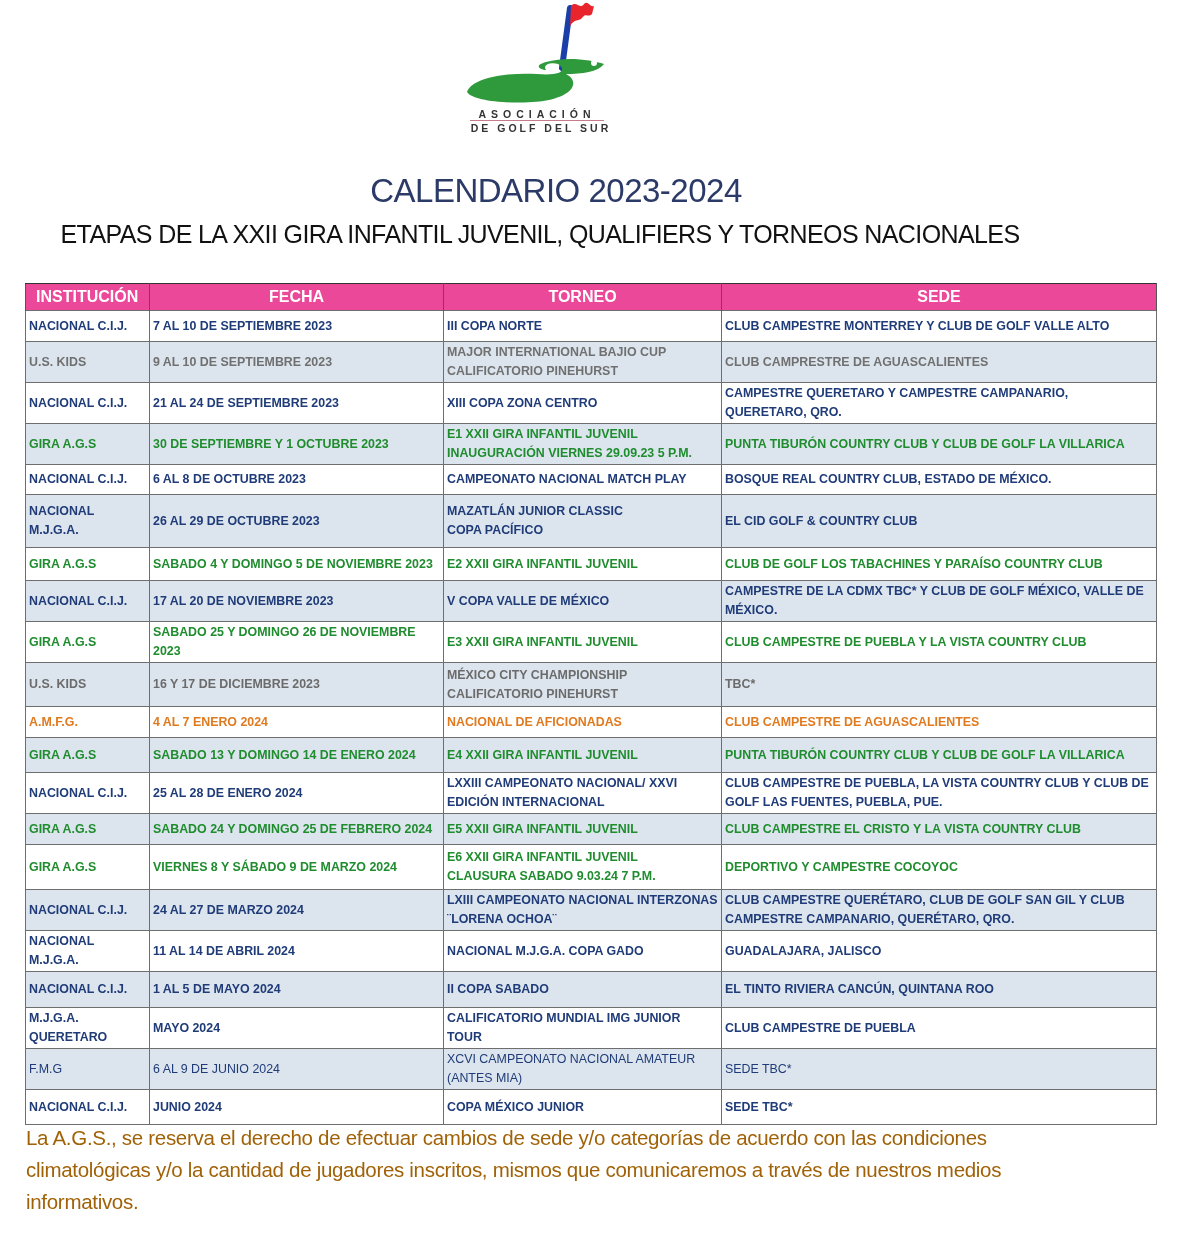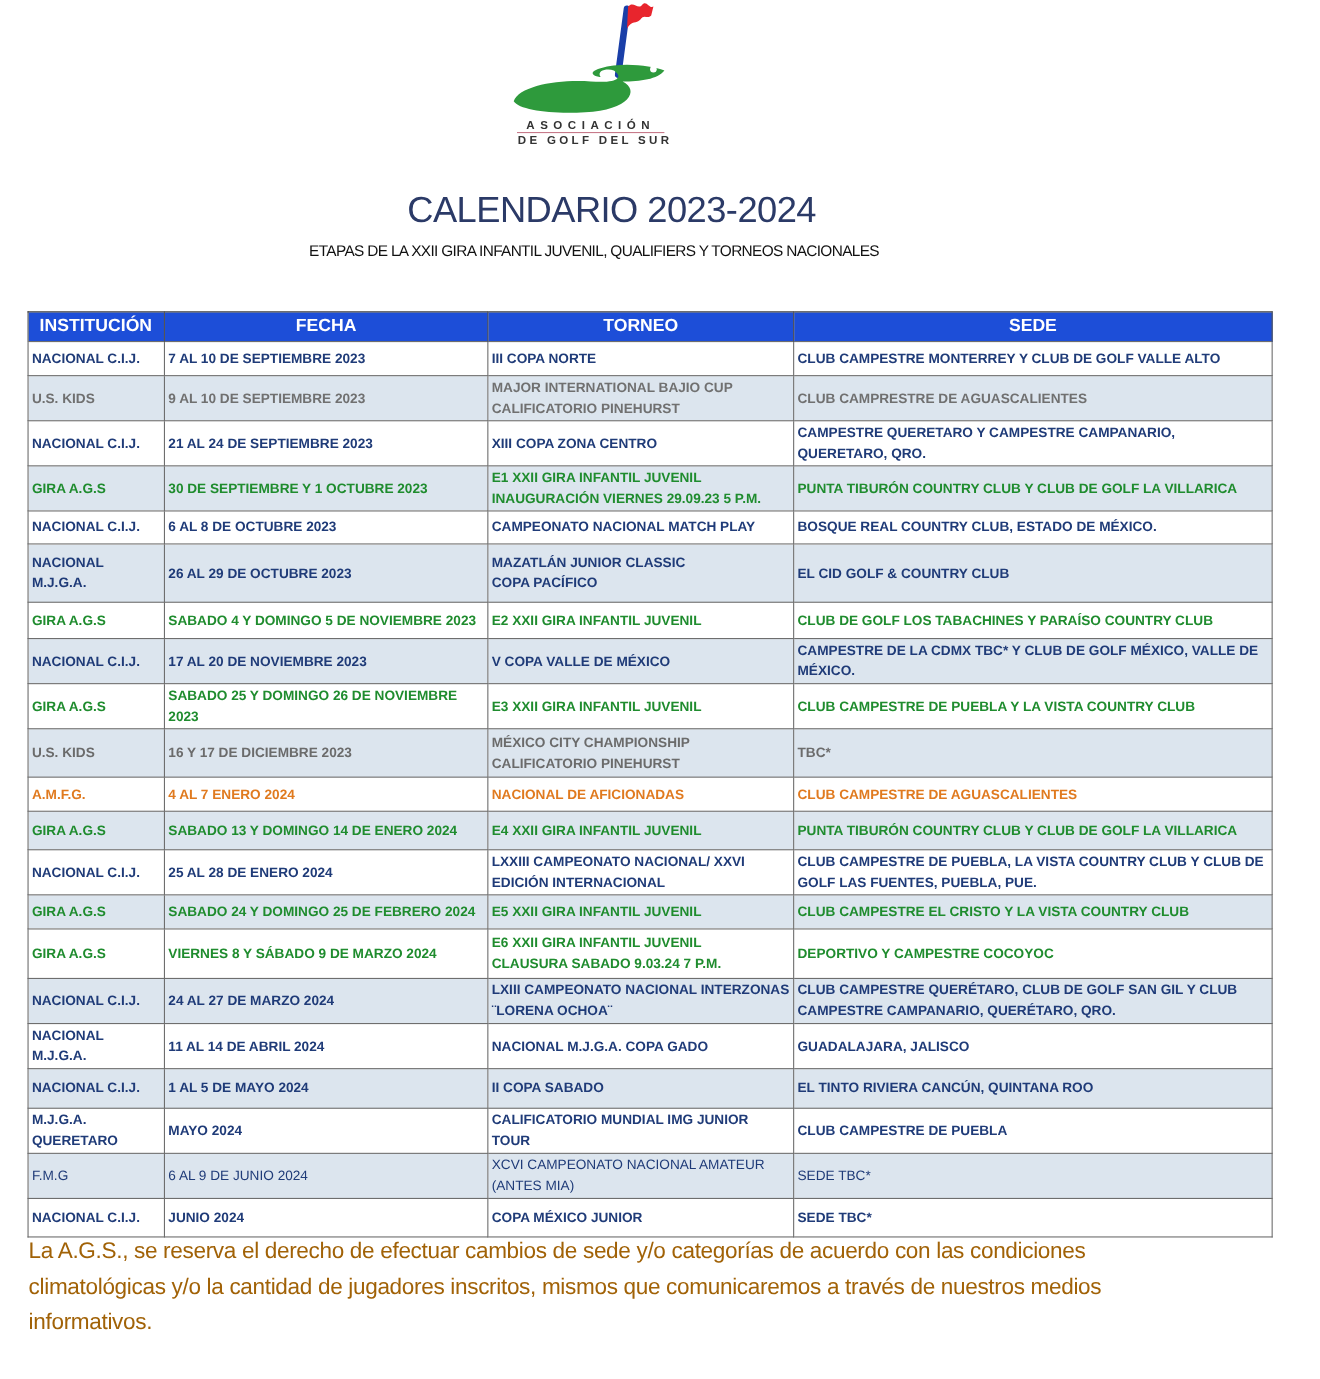--- a/index.html
+++ b/index.html
@@ -2,23 +2,23 @@
 <html><head>
 <meta charset="utf-8">
 <style>
   html, body { margin: 0; padding: 0; background: #ffffff; }
   body { width: 1200px; height: 1254px; position: relative; overflow: hidden; font-family: "Liberation Sans", "DejaVu Sans", sans-serif; }
   .logo { position: absolute; left: 462px; top: 0; width: 150px; height: 140px; }
   .logo-text1 { position: absolute; left: 462px; top: 108px; width: 150px; text-align: center; font-size: 10.5px; letter-spacing: 5px; font-weight: bold; color: #333; }
   .logo-text2 { position: absolute; left: 466px; top: 122px; width: 150px; text-align: center; font-size: 10.5px; letter-spacing: 3px; font-weight: bold; color: #333; }
   .logo-line { position: absolute; left: 470px; top: 120px; width: 134px; height: 1px; background: #c77a8a; }
   .title { position: absolute; left: 0; width: 1080px; top: 172px; text-align: center; font-size: 33px; color: #2b3a67; font-family: "Liberation Sans", sans-serif; letter-spacing: -0.5px; margin-left: 16px; }
-  .subtitle { position: absolute; left: 40px; width: 1000px; top: 220px; text-align: center; font-size: 14px; color: #111; letter-spacing: -0.6px; }
+  .subtitle { position: absolute; left: 40px; width: 1000px; top: 220px; text-align: center; font-size: 25px; color: #111; letter-spacing: -0.6px; }
   table.cal { position: absolute; left: 25px; top: 283px; width: 1131px; border-collapse: collapse; table-layout: fixed; }
-  table.cal th { background: #1d4ed8; color: #ffffff; font-size: 16px; font-weight: bold; height: 26px; padding: 0; border-left: 1px solid #555; border-right: 1px solid #555; border-top: 1px solid #333; text-align: center; }
+  table.cal th { background: #ec4899; color: #ffffff; font-size: 16px; font-weight: bold; height: 26px; padding: 0; border-left: 1px solid #555; border-right: 1px solid #555; border-top: 1px solid #333; text-align: center; }
   table.cal th:first-child { text-align: left; padding-left: 10px; }
   table.cal td { font-size: 12.4px; font-weight: bold; padding: 1px 3px; border: 1.5px solid #6e6e6e; line-height: 19px; vertical-align: middle; overflow: hidden; }
   table.cal tr.alt td { background: #dce5ee; }
   table.cal tr.plain td { background: #ffffff; }
   .c-navy td { color: #1f3b78; }
   .c-gray td { color: #707070; }
   .c-green td { color: #1f8c2e; }
   .c-orange td { color: #e07a1f; }
   .c-gray-light td { color: #6b6b6b; font-weight: normal; }
   .note { position: absolute; left: 26px; top: 1122px; width: 1060px; font-size: 20.5px; line-height: 32px; color: #a16207; letter-spacing: -0.3px; }

